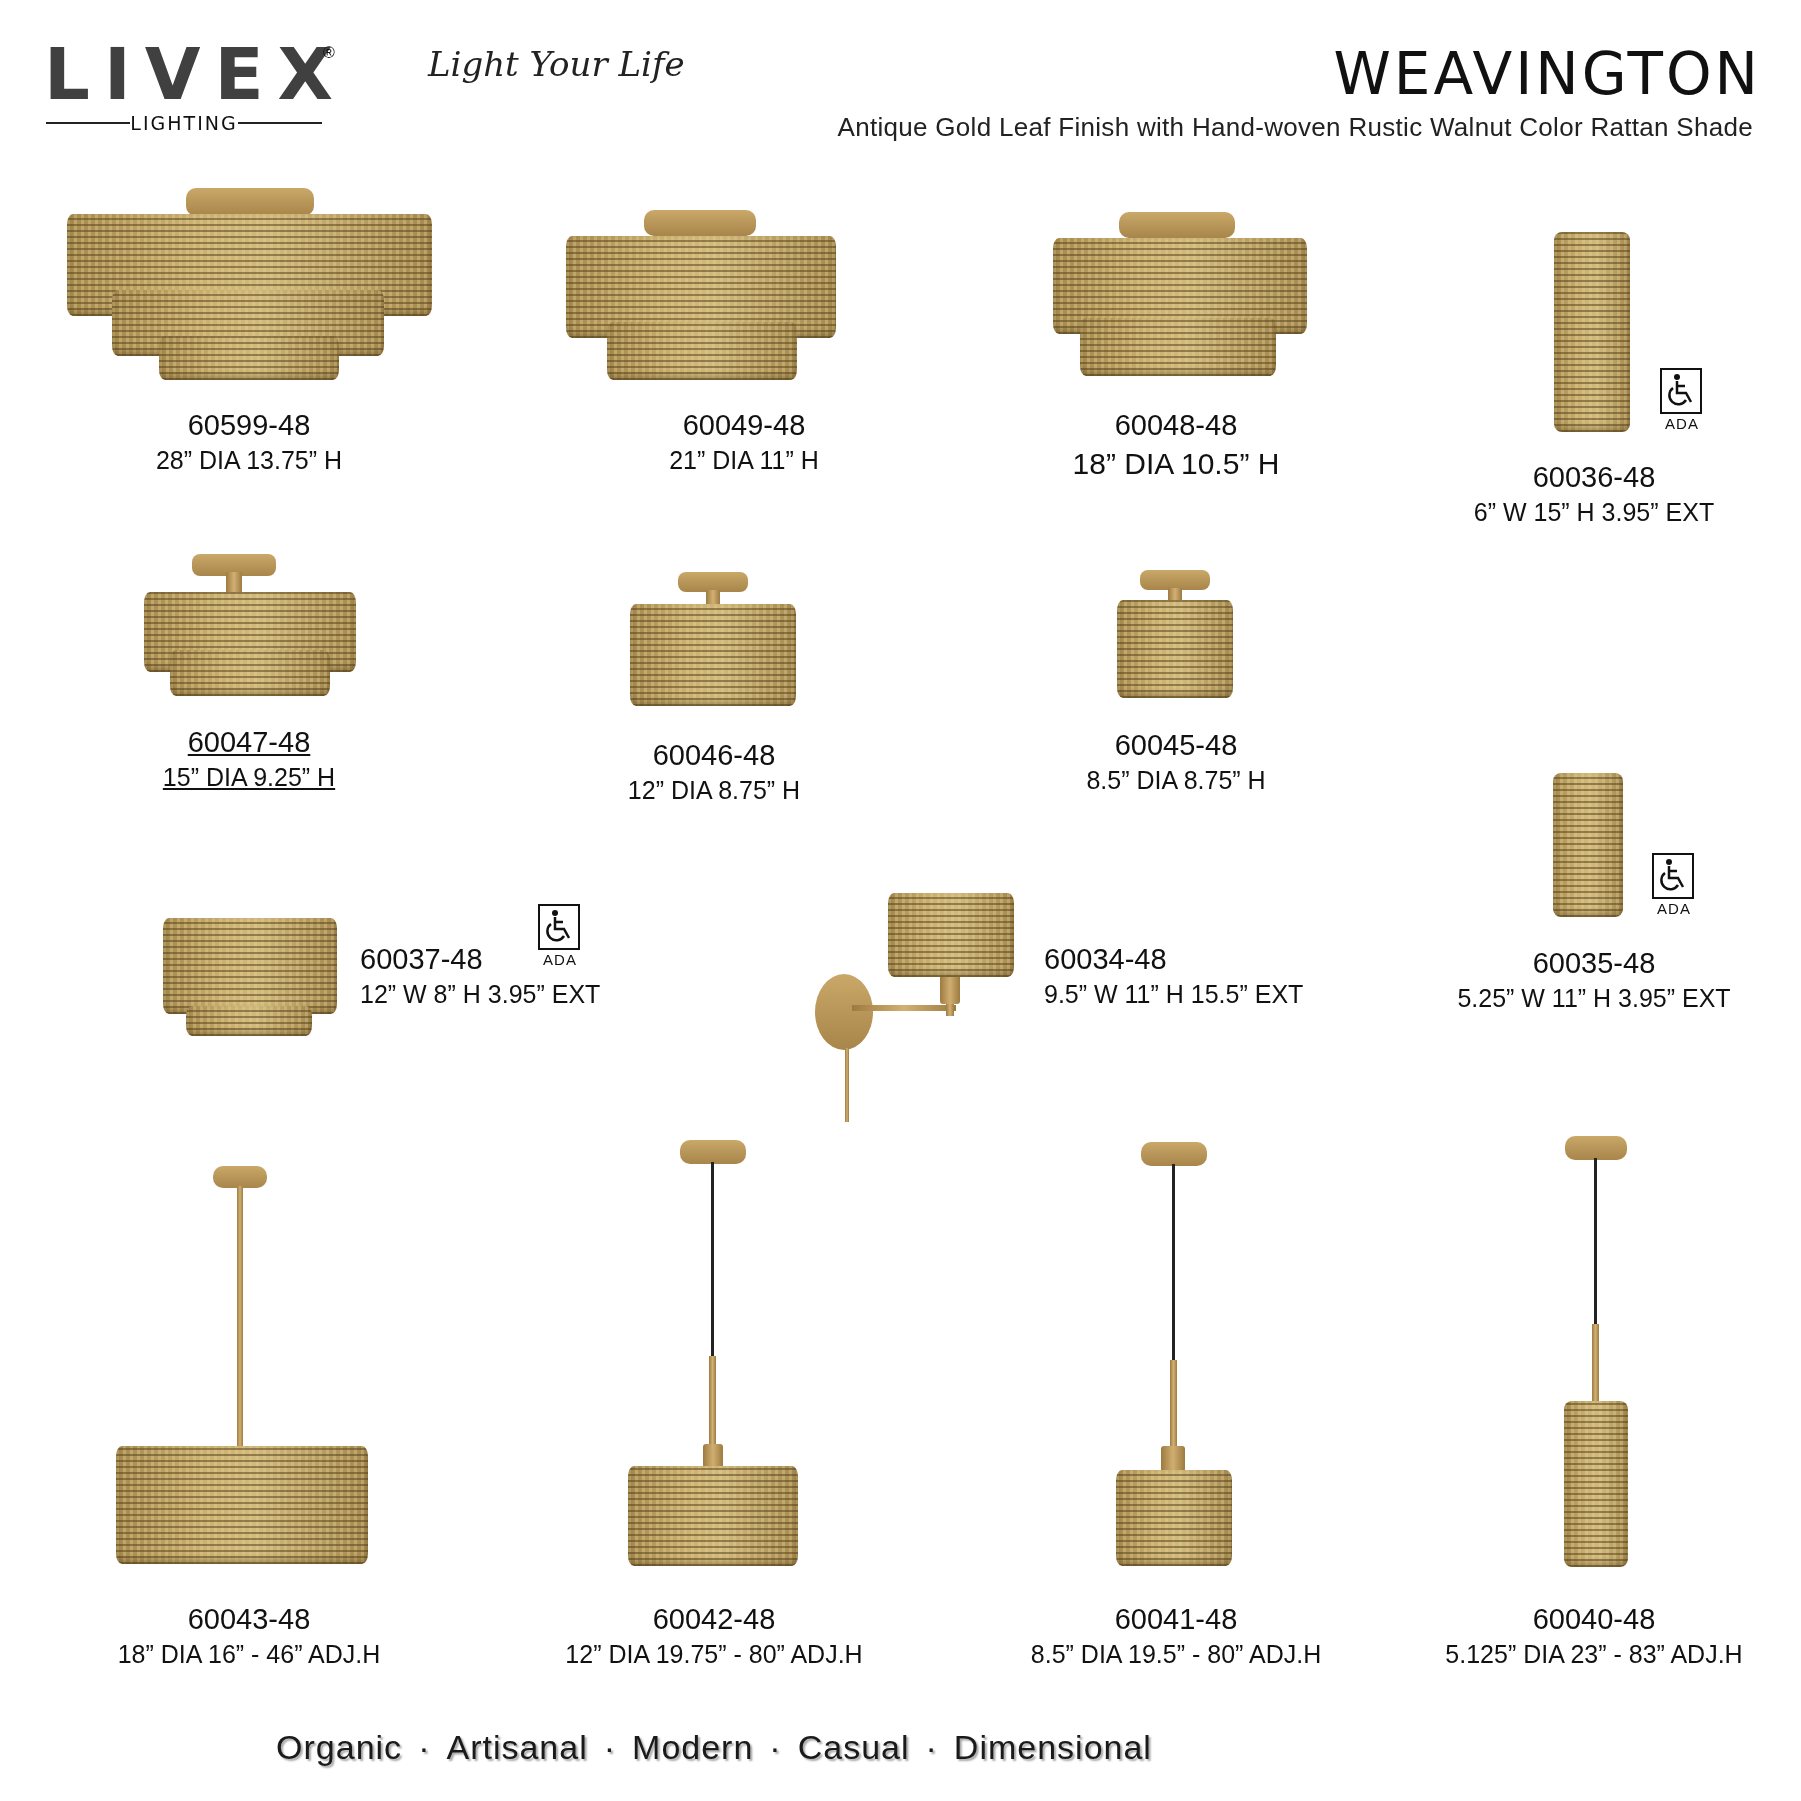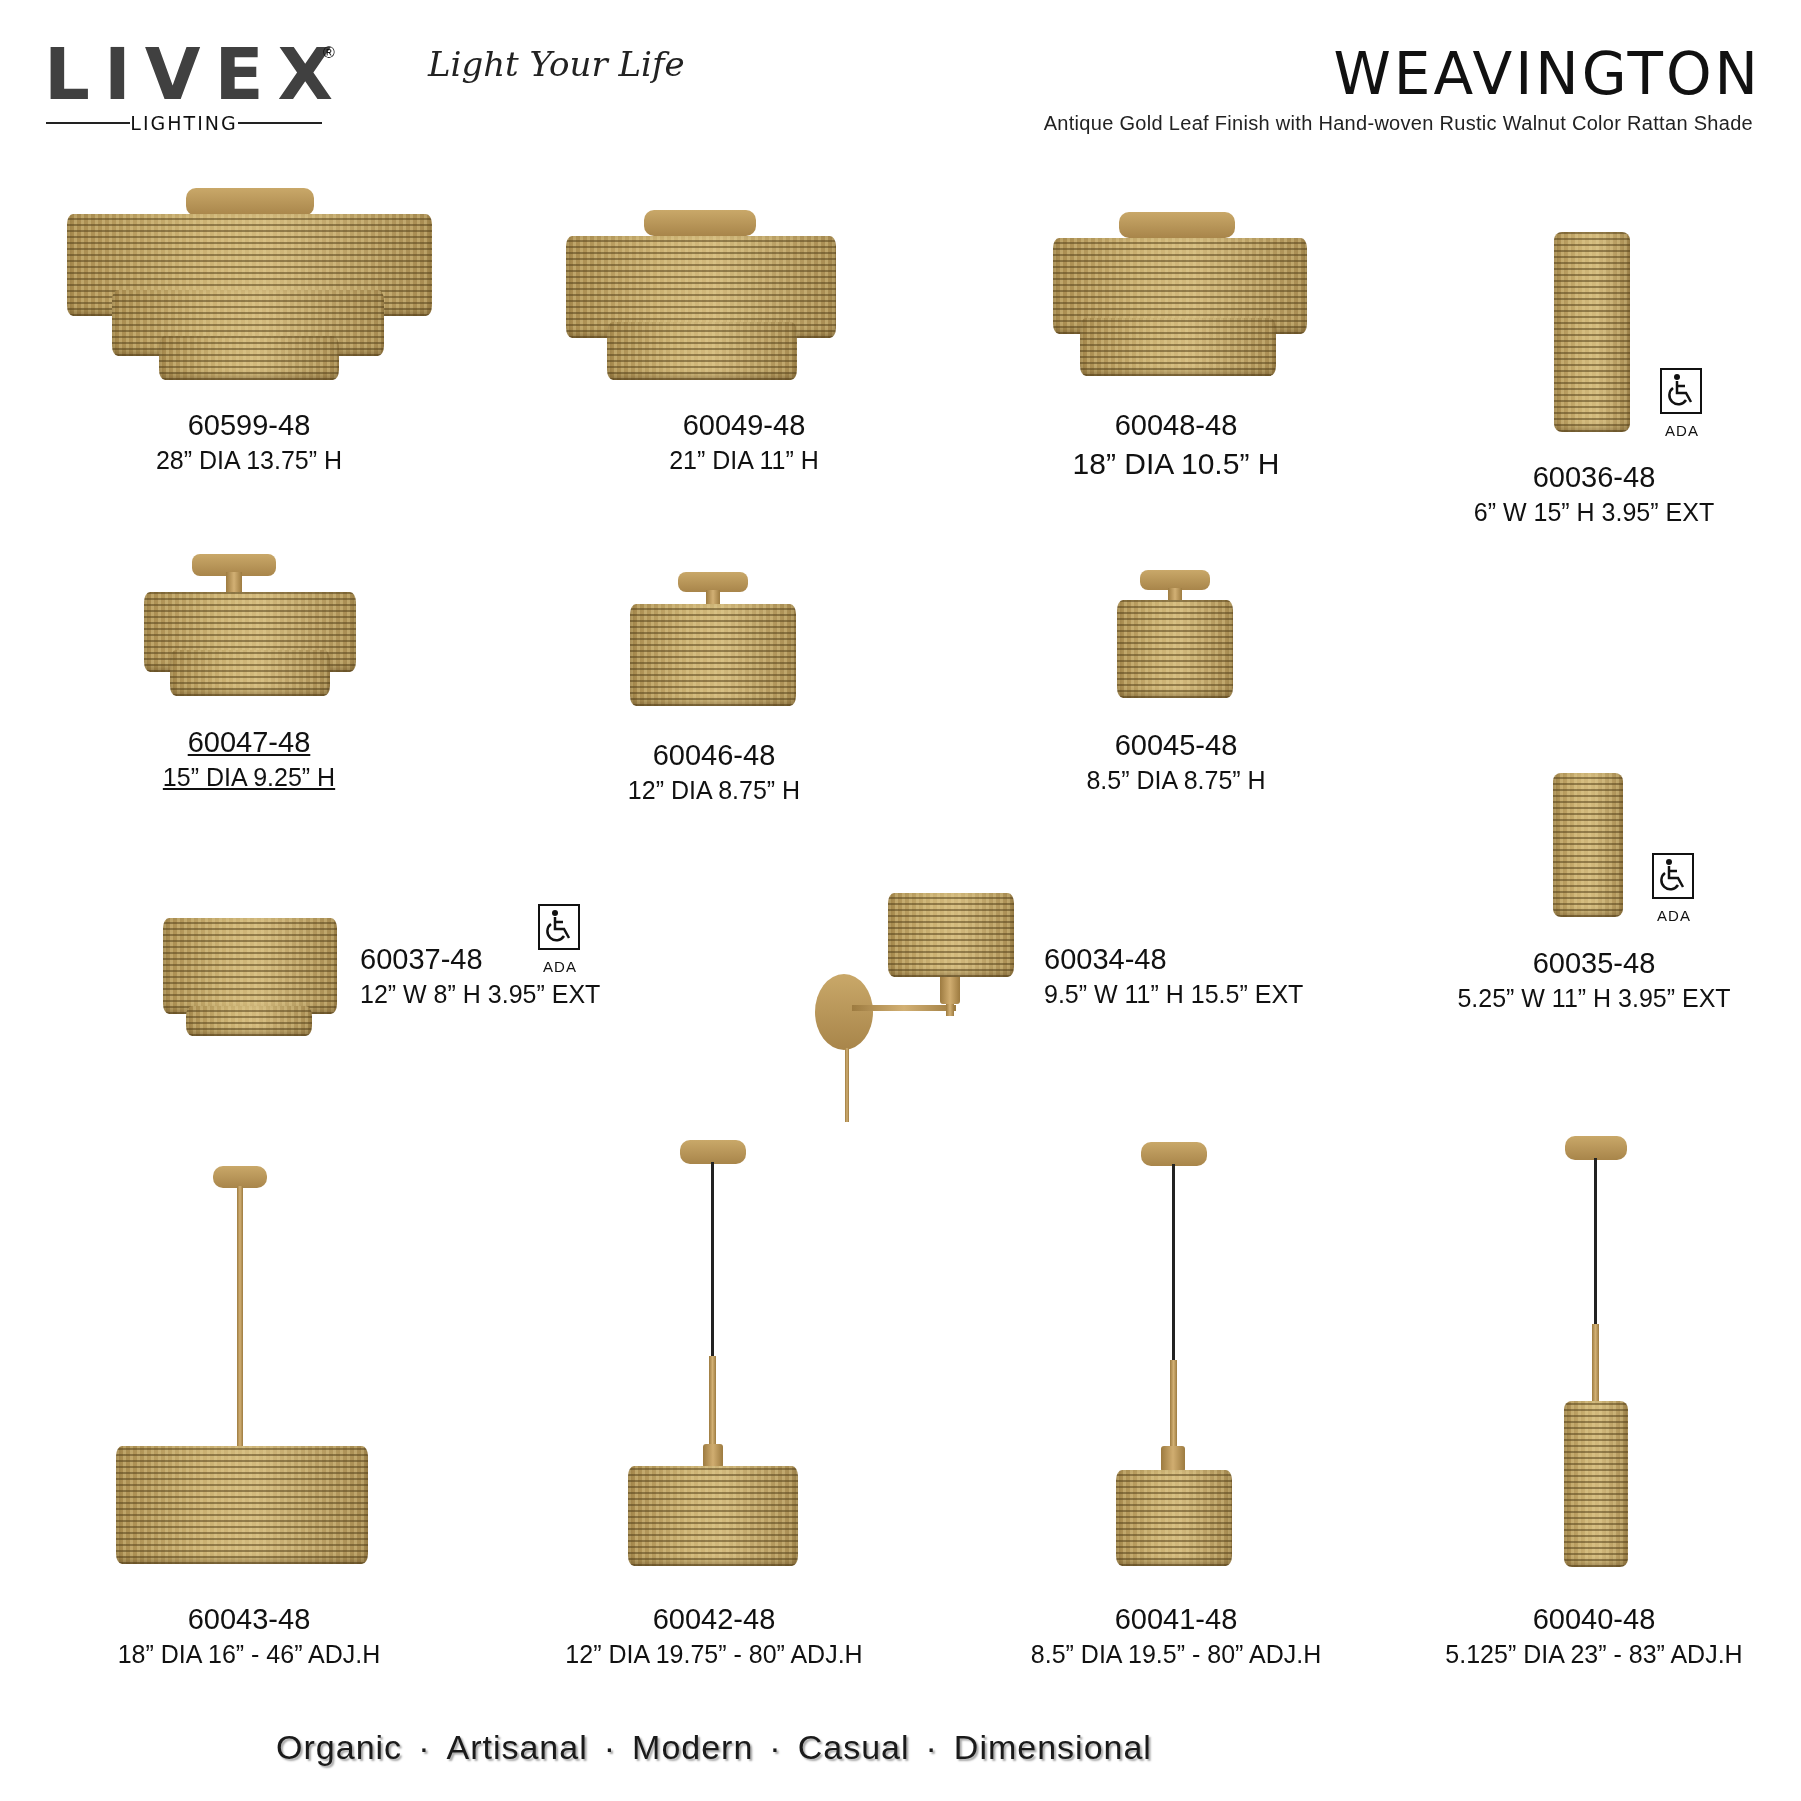--- a/index.html
+++ b/index.html
@@ -10,21 +10,21 @@
 
   
   .logo-word { left: 44px; top: 38px; font-family: "DejaVu Sans", sans-serif; font-weight: bold; font-size: 72px; letter-spacing: 14px; line-height: 1; color: #404040; }
   .logo-reg { left: 323px; top: 44px; font-size: 16px; color: #111; }
   .logo-sub { left: 46px; top: 112px; width: 276px; display: flex; align-items: center; }
   .logo-sub .rule { flex: 1; height: 1.5px; background: #222; }
   .logo-sub .txt { font-family: "DejaVu Sans", sans-serif; font-size: 19px; letter-spacing: 2px; color: #111; }
   .tagline { left: 428px; top: 44px; font-family: "DejaVu Serif", serif; font-style: italic; font-size: 34px; color: #222; }
 
   .collection-title { right: 40px; top: 40px; font-family: "DejaVu Sans", sans-serif; font-size: 58px; letter-spacing: 3px; color: #111; text-align: right; font-weight: normal; }
-  .collection-sub { right: 48px; top: 112px; font-size: 20px; color: #222; text-align: right; letter-spacing: 0.3px; }
+  .collection-sub { right: 48px; top: 112px; font-size: 26px; color: #222; text-align: right; letter-spacing: 0.3px; }
 
   
   .cap { position: absolute; text-align: center; transform: translateX(-50%); white-space: nowrap; }
   .cap .sku { font-size: 29px; color: #111; line-height: 1.2; }
   .cap .dim { font-size: 25px; color: #111; line-height: 1.4; }
   .cap.big .dim { font-size: 30px; }
   .cap.left { transform: none; text-align: left; }
 
   
   .rattan {
@@ -42,21 +42,21 @@
     border-radius: 50% / 50%;
     background: linear-gradient(180deg, #c9a869 0%, #a8854a 100%);
   }
   .rod { position: absolute; background: linear-gradient(90deg, #9d7b40, #d2b074, #9d7b40); }
   .cord { position: absolute; background: #222; }
   .socket { position: absolute; border-radius: 3px; background: linear-gradient(90deg, #9d7b40, #d0ad70, #9d7b40); }
 
   
   .ada { position: absolute; width: 44px; text-align: center; }
   .ada .box { width: 42px; height: 46px; border: 2px solid #111; display: flex; align-items: center; justify-content: center; background: #fff; }
-  .ada .lbl { font-size: 15px; letter-spacing: 1px; color: #111; margin-top: 8px; }
+  .ada .lbl { font-size: 15px; letter-spacing: 1px; color: #111; margin-top: 1px; }
 
   
   .footer-words { left: 0; width: 1428px; top: 1728px; text-align: center; font-size: 34px; color: #1a1a1a; text-shadow: 2px 2px 2px rgba(0,0,0,0.35); letter-spacing: 1px; }
   .footer-words .sep { margin: 0 16px; }
 </style>
 </head>
 <body>
 
 <div class="abs logo-word">LIVEX</div>
 <div class="abs logo-reg">®</div>

